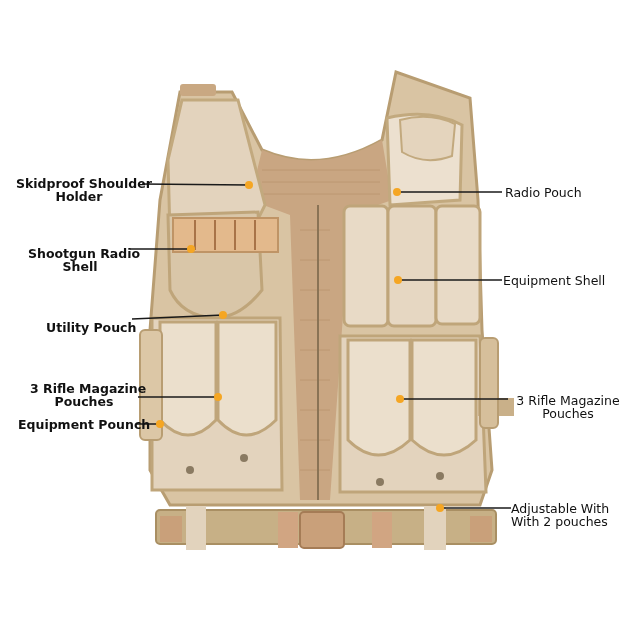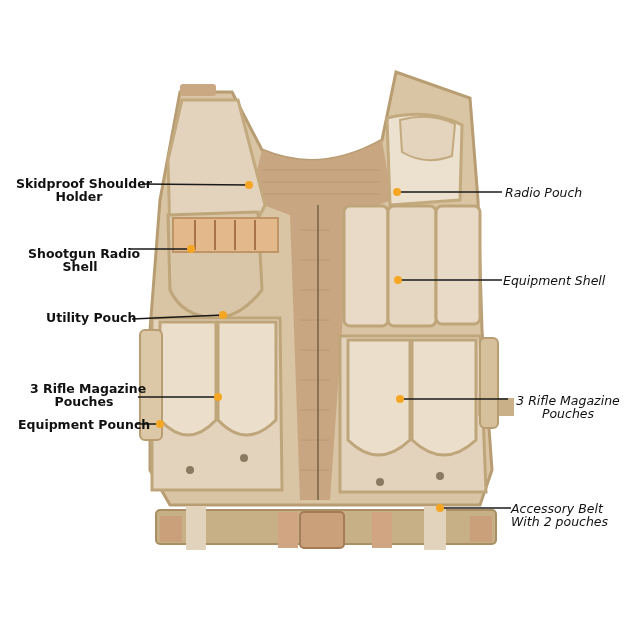--- a/index.html
+++ b/index.html
@@ -1,21 +1,21 @@
 <!DOCTYPE html>
 <html><head>
 <meta charset="utf-8">
 <style>
   html,body{margin:0;padding:0;background:#ffffff;}
   body{width:640px;height:640px;position:relative;overflow:hidden;font-family:"DejaVu Sans","Liberation Sans",sans-serif;}
   .stage{position:absolute;left:0;top:0;width:640px;height:640px;}
   svg.vest{position:absolute;left:0;top:0;}
   .label{position:absolute;font-size:12.5px;line-height:13px;color:#111;text-align:center;white-space:nowrap;}
   .label.left{text-align:center;font-weight:bold;}
-  .label.right{text-align:left;font-style:italic;}
+  .label.right{text-align:left;}
   .label.right.center{text-align:center;}
 </style>
 </head>
 <body>
 
 <div class="stage">
   <svg class="vest" width="640" height="640" viewBox="0 0 640 640">
 
     <path d="M180 92 L232 92 L262 150 Q320 175 382 140 L396 72 L470 98 L478 200 L482 330 L492 470 L480 505 L170 505 L150 470 L150 330 L160 200 Z" fill="#d9c4a3" stroke="#b89d72" stroke-width="3"></path>
 
@@ -107,21 +107,21 @@
   </svg>
 
   <div class="label left" style="left:16px;top:177px;width:126px;">
     <div>Skidproof Shoulder</div>
     <div>Holder</div>
   </div>
   <div class="label left" style="left:28px;top:247px;width:104px;">
     <div>Shootgun Radio</div>
     <div>Shell</div>
   </div>
-  <div class="label left" style="left:46px;top:311px;width:86px;">
+  <div class="label left" style="left:46px;top:321px;width:86px;">
     <div>Utility Pouch</div>
   </div>
   <div class="label left" style="left:30px;top:382px;width:108px;">
     <div>3 Rifle Magazine</div>
     <div>Pouches</div>
   </div>
   <div class="label left" style="left:18px;top:418px;width:118px;">
     <div>Equipment Pounch</div>
   </div>
 
@@ -129,16 +129,16 @@
     <div>Radio Pouch</div>
   </div>
   <div class="label right" style="left:503px;top:274px;">
     <div>Equipment Shell</div>
   </div>
   <div class="label right center" style="left:512px;top:394px;width:112px;">
     <div>3 Rifle Magazine</div>
     <div>Pouches</div>
   </div>
   <div class="label right" style="left:511px;top:502px;">
-    <div>Accessory Belt</div>
+    <div>Adjustable With</div>
     <div>With 2 pouches</div>
   </div>
 </div>
 
 </body></html>

